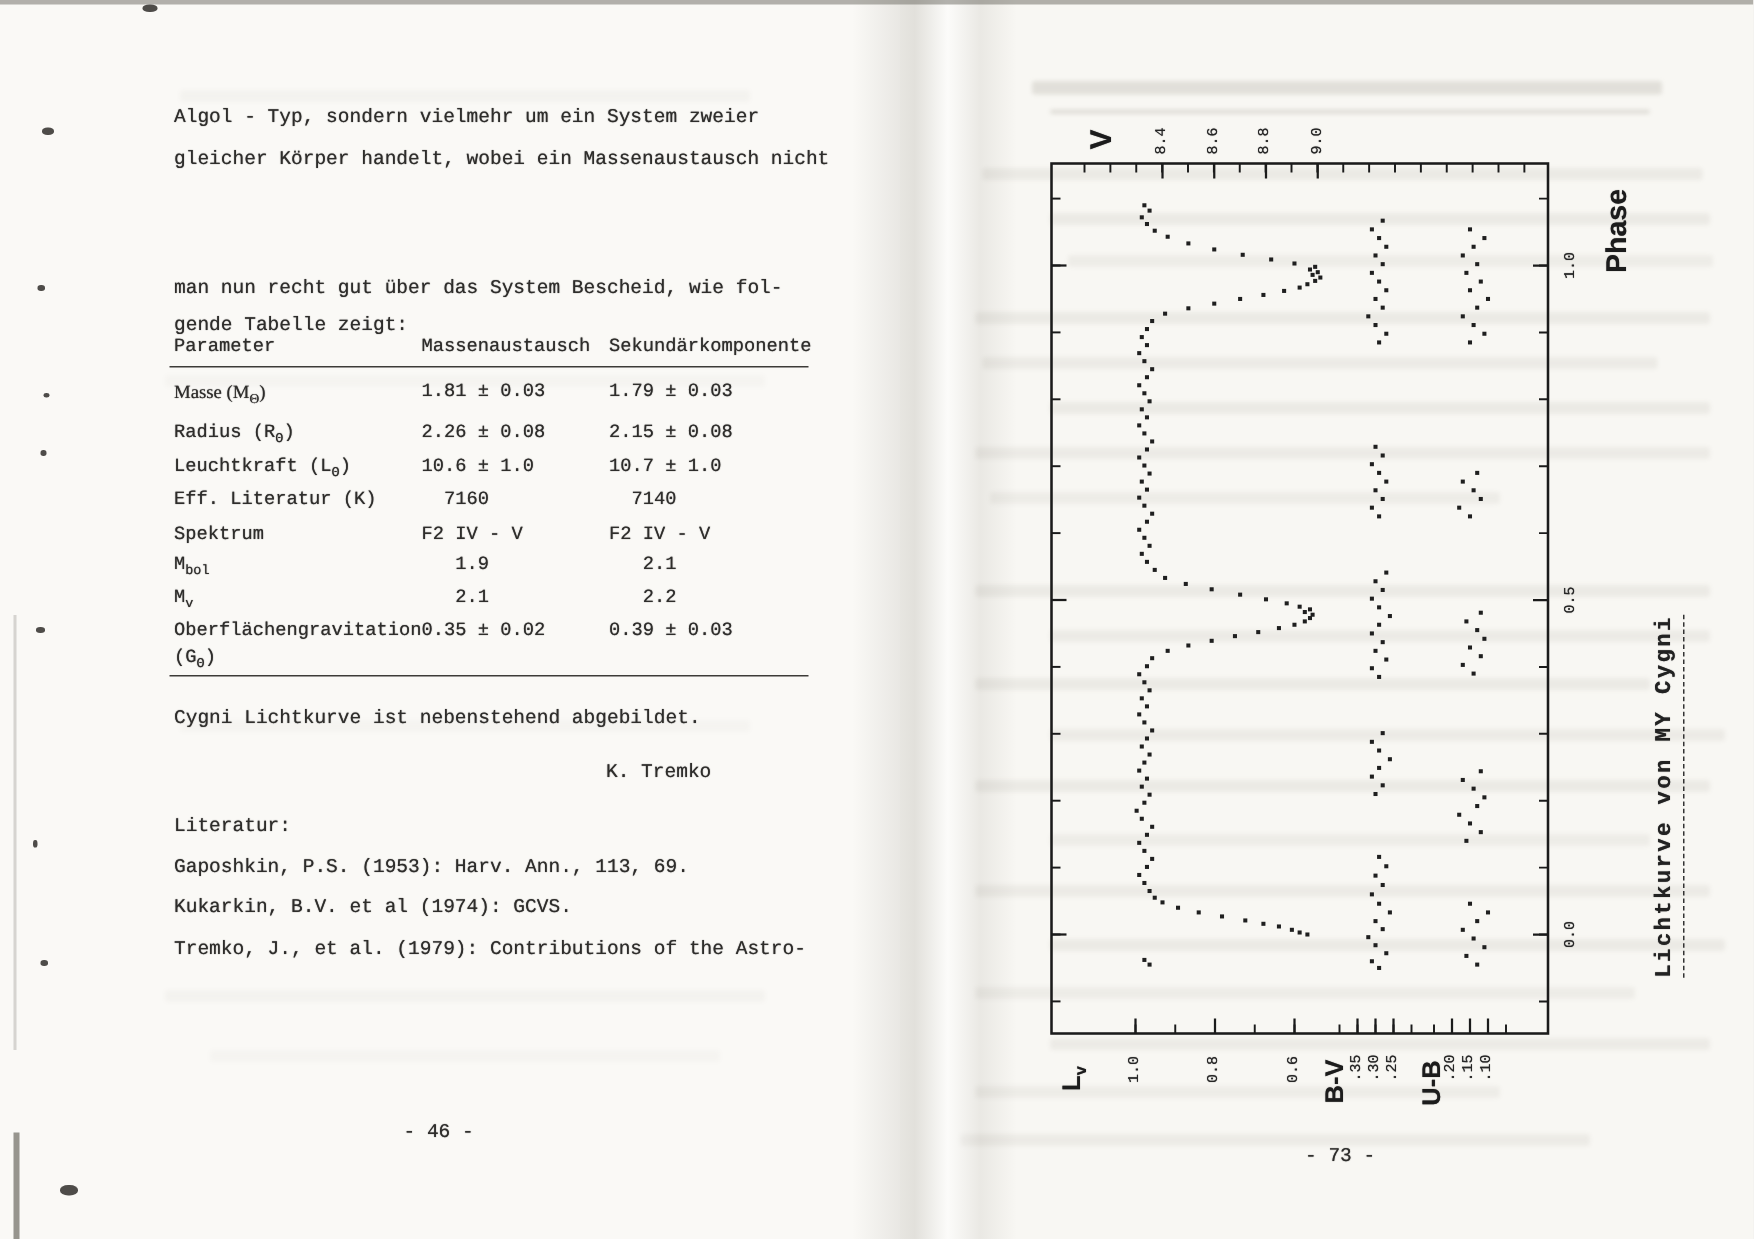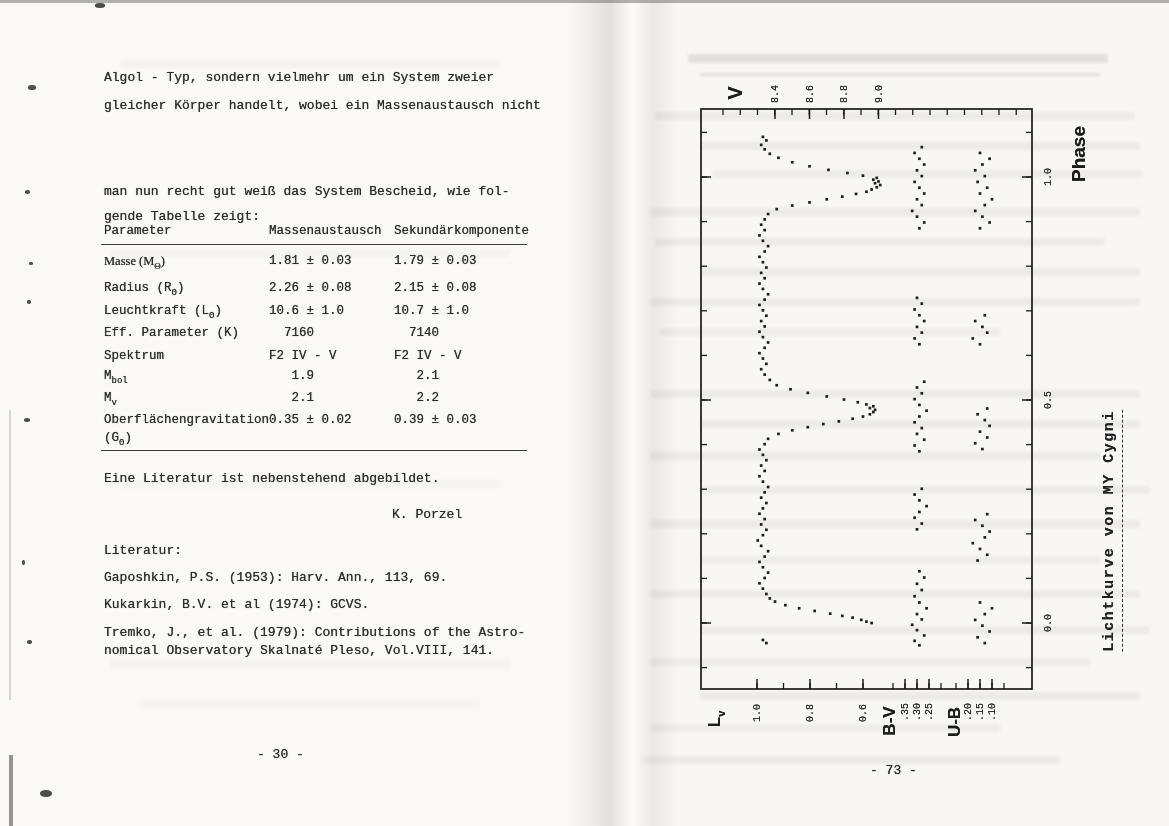--- a/index.html
+++ b/index.html
@@ -1,20 +1,20 @@
 <!DOCTYPE html>
 <html><head>
 <meta charset="utf-8">
 <style>
   html,body{margin:0;padding:0;}
   body{background:#e9e8e4;}
   #scan{position:relative;width:1169px;height:826px;background:#faf9f6;overflow:hidden;
         font-family:"Liberation Mono","DejaVu Sans Mono",monospace;color:#2e2d2b;}
   .page{position:absolute;top:0;height:826px;}
-  #left-page{left:4px;width:600px;background:#faf9f6;}
+  #left-page{left:16px;width:600px;background:#faf9f6;}
   #right-page{left:600px;width:569px;background:#f8f7f3;}
   
   .tw{position:absolute;font-size:13px;line-height:18px;white-space:pre;
       text-shadow:0 0 0.7px rgba(46,45,43,0.85);}
   .tw-table{font-size:12.5px;}
   sub{font-size:9px;}
   .rule{position:absolute;height:0;border-top:1.6px solid #3c3b38;}
   
   #chart-svg{position:absolute;left:0;top:0;z-index:3;}
   .rlabel{position:absolute;transform:translate(-50%,-50%) rotate(-90deg);
@@ -33,63 +33,62 @@
   #top-edge{position:absolute;left:0;top:0;width:1169px;height:3px;background:#6a675f;opacity:.5;z-index:5;}
 </style>
 </head>
 <body>
 
 <div id="scan">
 
   <div id="left-page" class="page">
     <div class="tw" style="left:100px;top:69px">Algol - Typ, sondern vielmehr um ein System zweier</div>
     <div class="tw" style="left:100px;top:97px">gleicher Körper handelt, wobei ein Massenaustausch nicht</div>
-    <div class="tw" style="left:100px;top:183px">man nun recht gut weiß das System Bescheid, wie fol-</div>
+    <div class="tw" style="left:100px;top:183px">man nun recht gut über das System Bescheid, wie fol-</div>
     <div class="tw" style="left:100px;top:208px">gende Tabelle zeigt:</div>
 
     <div id="param-table">
         <div class="tw tw-table" style="left: 100px; top: 222px;">Parameter</div>
         <div class="tw tw-table" style="left: 265px; top: 222px;">Massenaustausch</div>
         <div class="tw tw-table" style="left: 390px; top: 222px;">Sekundärkomponente</div>
         <div class="tw tw-table" style="left: 100px; top: 252px; font-family: Liberation Serif, serif;">Masse (M<sub>Θ</sub>)</div>
         <div class="tw tw-table" style="left: 265px; top: 252px;">1.81 ± 0.03</div>
         <div class="tw tw-table" style="left: 390px; top: 252px;">1.79 ± 0.03</div>
         <div class="tw tw-table" style="left: 100px; top: 279px;">Radius (R<sub>Θ</sub>)</div>
         <div class="tw tw-table" style="left: 265px; top: 279px;">2.26 ± 0.08</div>
         <div class="tw tw-table" style="left: 390px; top: 279px;">2.15 ± 0.08</div>
         <div class="tw tw-table" style="left: 100px; top: 302px;">Leuchtkraft (L<sub>Θ</sub>)</div>
         <div class="tw tw-table" style="left: 265px; top: 302px;">10.6 ± 1.0</div>
         <div class="tw tw-table" style="left: 390px; top: 302px;">10.7 ± 1.0</div>
-        <div class="tw tw-table" style="left: 100px; top: 324px;">Eff. Parameter (K)</div>
+        <div class="tw tw-table" style="left: 100px; top: 324px;">Eff. Literatur (K)</div>
         <div class="tw tw-table" style="left: 265px; top: 324px;">  7160</div>
         <div class="tw tw-table" style="left: 390px; top: 324px;">  7140</div>
         <div class="tw tw-table" style="left: 100px; top: 347px;">Spektrum</div>
         <div class="tw tw-table" style="left: 265px; top: 347px;">F2 IV - V</div>
         <div class="tw tw-table" style="left: 390px; top: 347px;">F2 IV - V</div>
         <div class="tw tw-table" style="left: 100px; top: 367px;">M<sub>bol</sub></div>
         <div class="tw tw-table" style="left: 265px; top: 367px;">   1.9</div>
         <div class="tw tw-table" style="left: 390px; top: 367px;">   2.1</div>
         <div class="tw tw-table" style="left: 100px; top: 389px;">M<sub>v</sub></div>
         <div class="tw tw-table" style="left: 265px; top: 389px;">   2.1</div>
         <div class="tw tw-table" style="left: 390px; top: 389px;">   2.2</div>
         <div class="tw tw-table" style="left: 100px; top: 411px;">Oberflächengravitation<br>(G<sub>Θ</sub>)</div>
         <div class="tw tw-table" style="left: 265px; top: 411px;">0.35 ± 0.02</div>
         <div class="tw tw-table" style="left: 390px; top: 411px;">0.39 ± 0.03</div>
       </div>
     <div class="rule" style="left:97px;top:244px;width:426px"></div>
     <div class="rule" style="left:97px;top:450px;width:426px"></div>
 
-    <div class="tw" style="left:100px;top:470px">Eine Literatur ist nebenstehend abgebildet.</div>
-    <div class="tw" style="left:388px;top:506px">K. Porzel</div>
+    <div class="tw" style="left:100px;top:470px">Cygni Lichtkurve ist nebenstehend abgebildet.</div>
+    <div class="tw" style="left:388px;top:506px">K. Tremko</div>
     <div class="tw" style="left:100px;top:542px">Literatur:</div>
     <div class="tw" style="left:100px;top:569px">Gaposhkin, P.S. (1953): Harv. Ann., 113, 69.</div>
     <div class="tw" style="left:100px;top:596px">Kukarkin, B.V. et al (1974): GCVS.</div>
     <div class="tw" style="left:100px;top:624px">Tremko, J., et al. (1979): Contributions of the Astro-</div>
-    <div class="tw" style="left:100px;top:642px">nomical Observatory Skalnaté Pleso, Vol.VIII, 141.</div>
-    <div class="tw" style="left:253px;top:746px">- 30 -</div>
+    <div class="tw" style="left:253px;top:746px">- 46 -</div>
   </div>
 
   <div id="right-page" class="page">
 
     <div class="tw" style="left:270px;top:762px">- 73 -</div>
   </div>
 
   <svg id="chart-svg" width="1169" height="826">
       <rect x="701" y="109" width="331" height="580" fill="none" stroke="#1b1b1b" stroke-width="1.7"></rect>
       <line x1="723" y1="109" x2="723" y2="115" stroke="#1b1b1b" stroke-width="1.3"></line>

